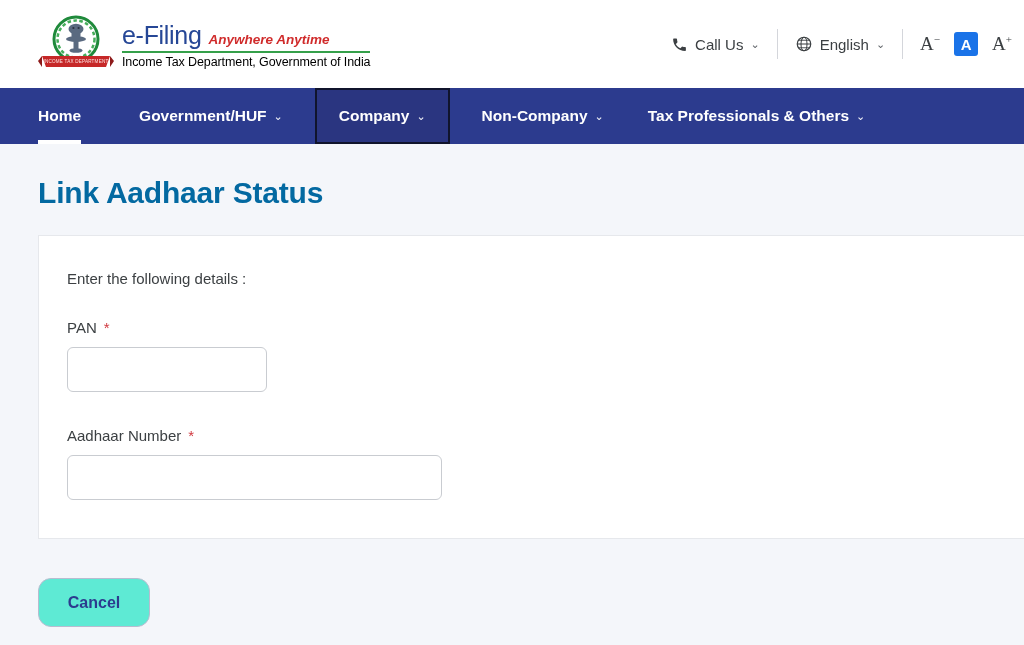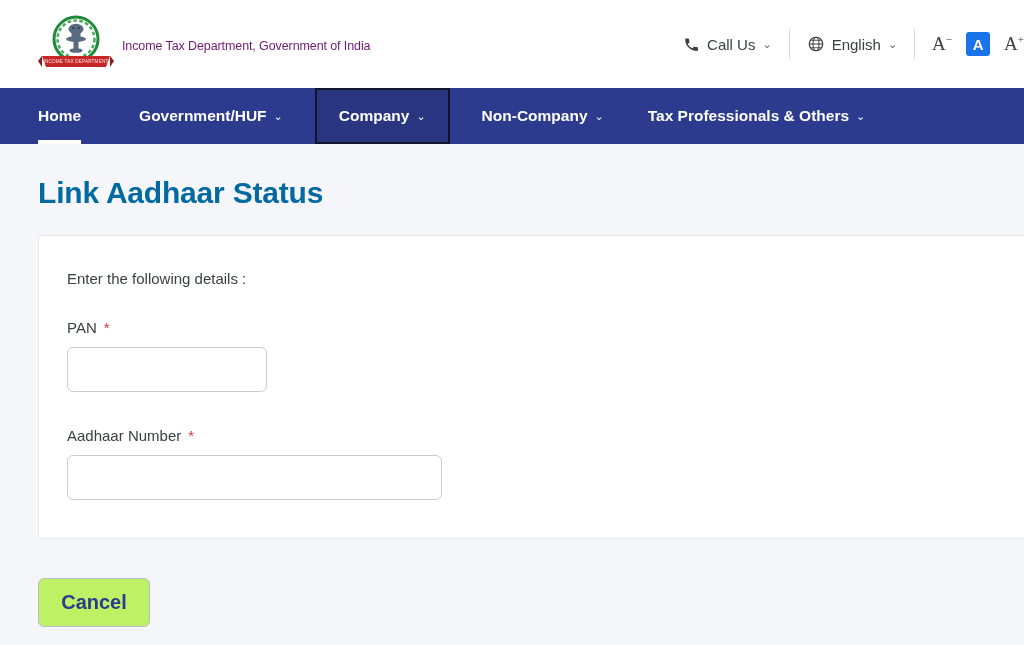--- a/index.html
+++ b/index.html
@@ -30,28 +30,28 @@
   }
   .efiling {
     font-size: 25px; color: #264796; letter-spacing: -0.3px;
     font-weight: 400;
   }
   .tagline {
     font-size: 13.5px; color: #d02b2b; font-style: italic;
     font-weight: bold; margin-left: 7px;
   }
   .dept-line {
-    font-size: 12.5px; color: #701a75; margin-top: 2px;
+    font-size: 12.5px; color: #000000; margin-top: 2px;
     letter-spacing: -0.1px;
   }
 
   .header-right {
     position: absolute; right: 0; top: 0; height: 88px;
     display: flex; align-items: center; gap: 0;
-    padding-right: 0;
+    padding-right: 12px;
   }
   .hdr-item {
     display: flex; align-items: center; gap: 7px;
     font-size: 15px; color: #3c4043;
     padding: 0 17px; cursor: pointer; white-space: nowrap;
   }
   .hdr-divider { width: 1px; height: 30px; background: #d4d6db; }
   .chev { font-size: 11px; color: #5f6368; }
   .icon-svg { display: block; }
 
@@ -119,23 +119,23 @@
     border-radius: 6px; background: #fff; outline: none;
     font-size: 15px; padding: 0 12px; color: #202124;
     font-family: "Liberation Sans", sans-serif;
   }
   .input-pan { width: 200px; margin-bottom: 35px; }
   .input-aadhaar { width: 375px; }
 
   .btn-row { margin: 39px 0 0 38px; }
   .btn-cancel {
     width: 112px; height: 49px;
-    background: #bef264; color: #2c3b8e;
-    border: 1px solid #b8bcd0; border-radius: 6px;
-    font-size: 20px; font-weight: bold; cursor: pointer;
+    background: #5eead4; color: #2c3b8e;
+    border: 1px solid #b8bcd0; border-radius: 13px;
+    font-size: 16px; font-weight: bold; cursor: pointer;
     font-family: "Liberation Sans", sans-serif;
   }
 </style>
 </head>
 <body>
 
 <div class="top-header">
 
   <div class="brand">
     <svg class="emblem" viewBox="0 0 76 62">
@@ -153,20 +153,24 @@
       <circle cx="35.4" cy="15" r="1.1" fill="#2c3340"></circle>
       <circle cx="40.6" cy="15" r="1.1" fill="#2c3340"></circle>
 
       <path d="M4 43 L72 43 L68 54 L8 54 Z" fill="#c62828"></path>
       <path d="M4 43 L0 48 L4 54 Z" fill="#8e1b1b"></path>
       <path d="M72 43 L76 48 L72 54 Z" fill="#8e1b1b"></path>
       <text x="38" y="50.4" font-size="4.6" fill="#ffe3e3" text-anchor="middle" font-family="Liberation Sans, sans-serif" letter-spacing="0.2">INCOME TAX DEPARTMENT</text>
     </svg>
 
     <div class="brand-text">
+      <div class="brand-line1">
+        <span class="efiling">e-Filing</span>
+        <span class="tagline">Anywhere Anytime</span>
+      </div>
       <div class="dept-line">Income Tax Department, Government of India</div>
     </div>
   </div>
 
   <div class="header-right">
 
     <div class="hdr-item">
       <svg class="icon-svg" width="17" height="17" viewBox="0 0 24 24">
         <path fill="#3c4043" d="M6.6 10.8c1.4 2.8 3.8 5.1 6.6 6.6l2.2-2.2c.3-.3.7-.4 1-.2 1.1.4 2.4.6 3.6.6.6 0 1 .4 1 1V20c0 .6-.4 1-1 1C10.4 21 3 13.6 3 4.5c0-.6.4-1 1-1h3.5c.6 0 1 .4 1 1 0 1.3.2 2.5.6 3.6.1.4 0 .8-.2 1.1l-2.3 2.6z"></path>
       </svg>

